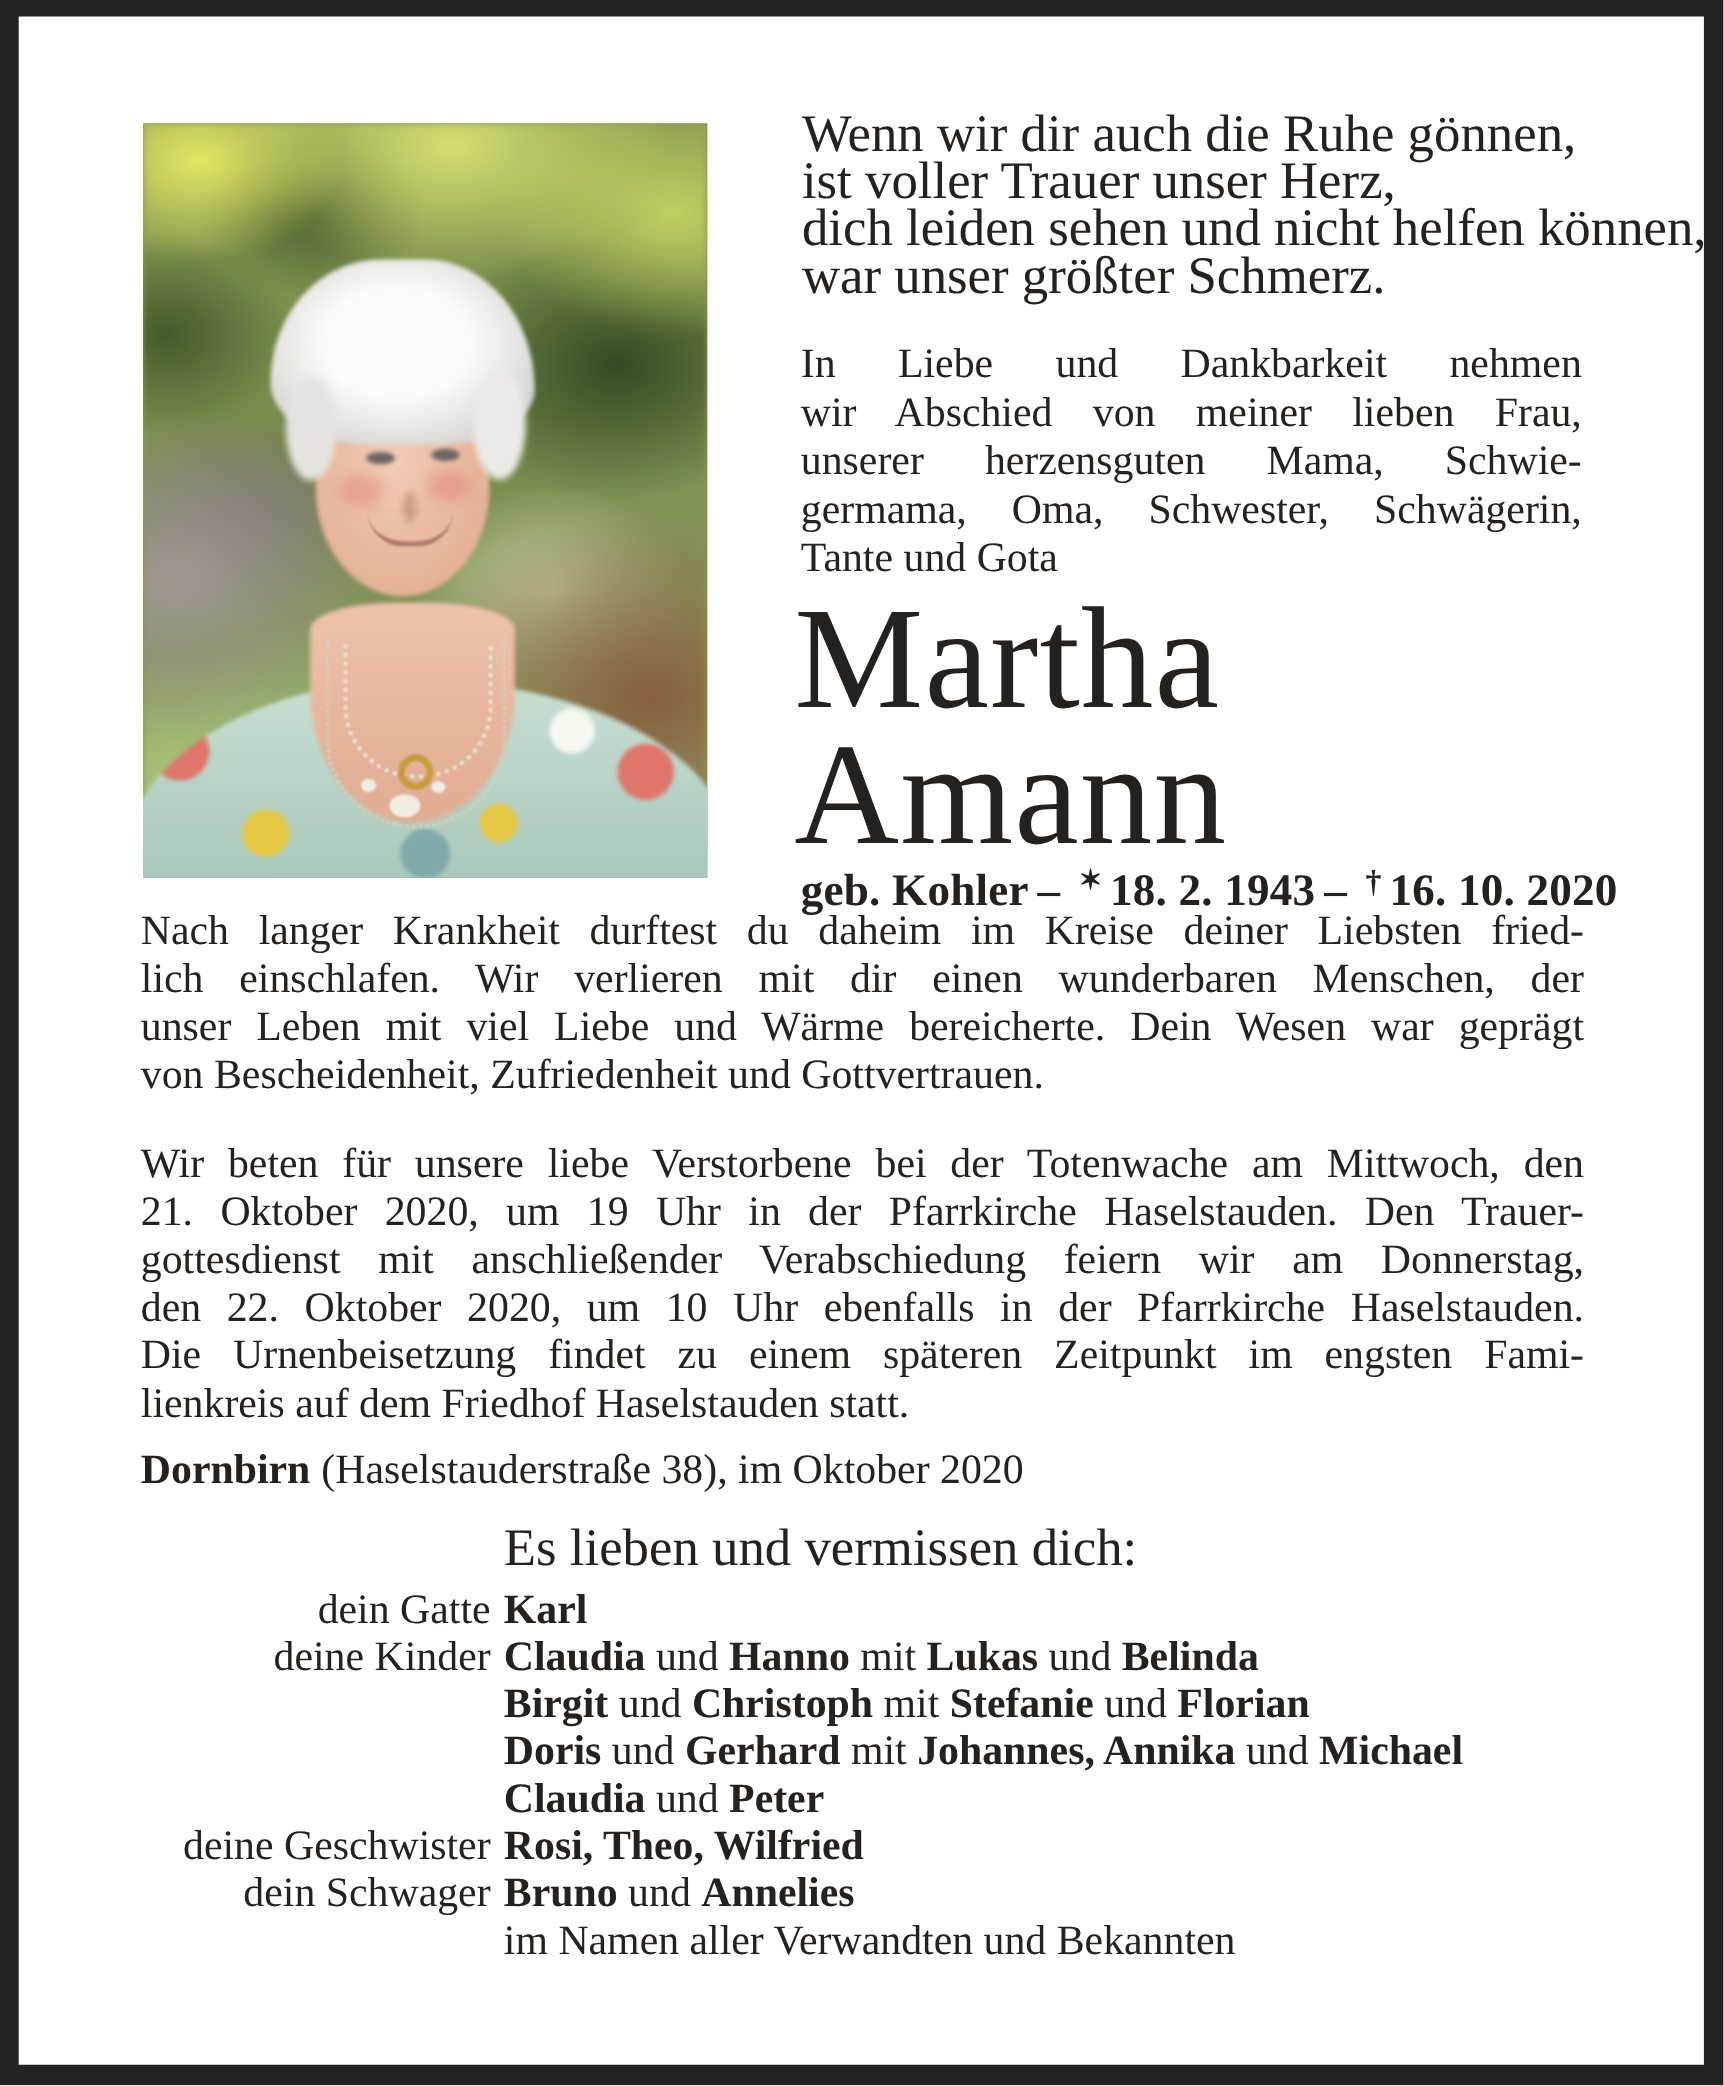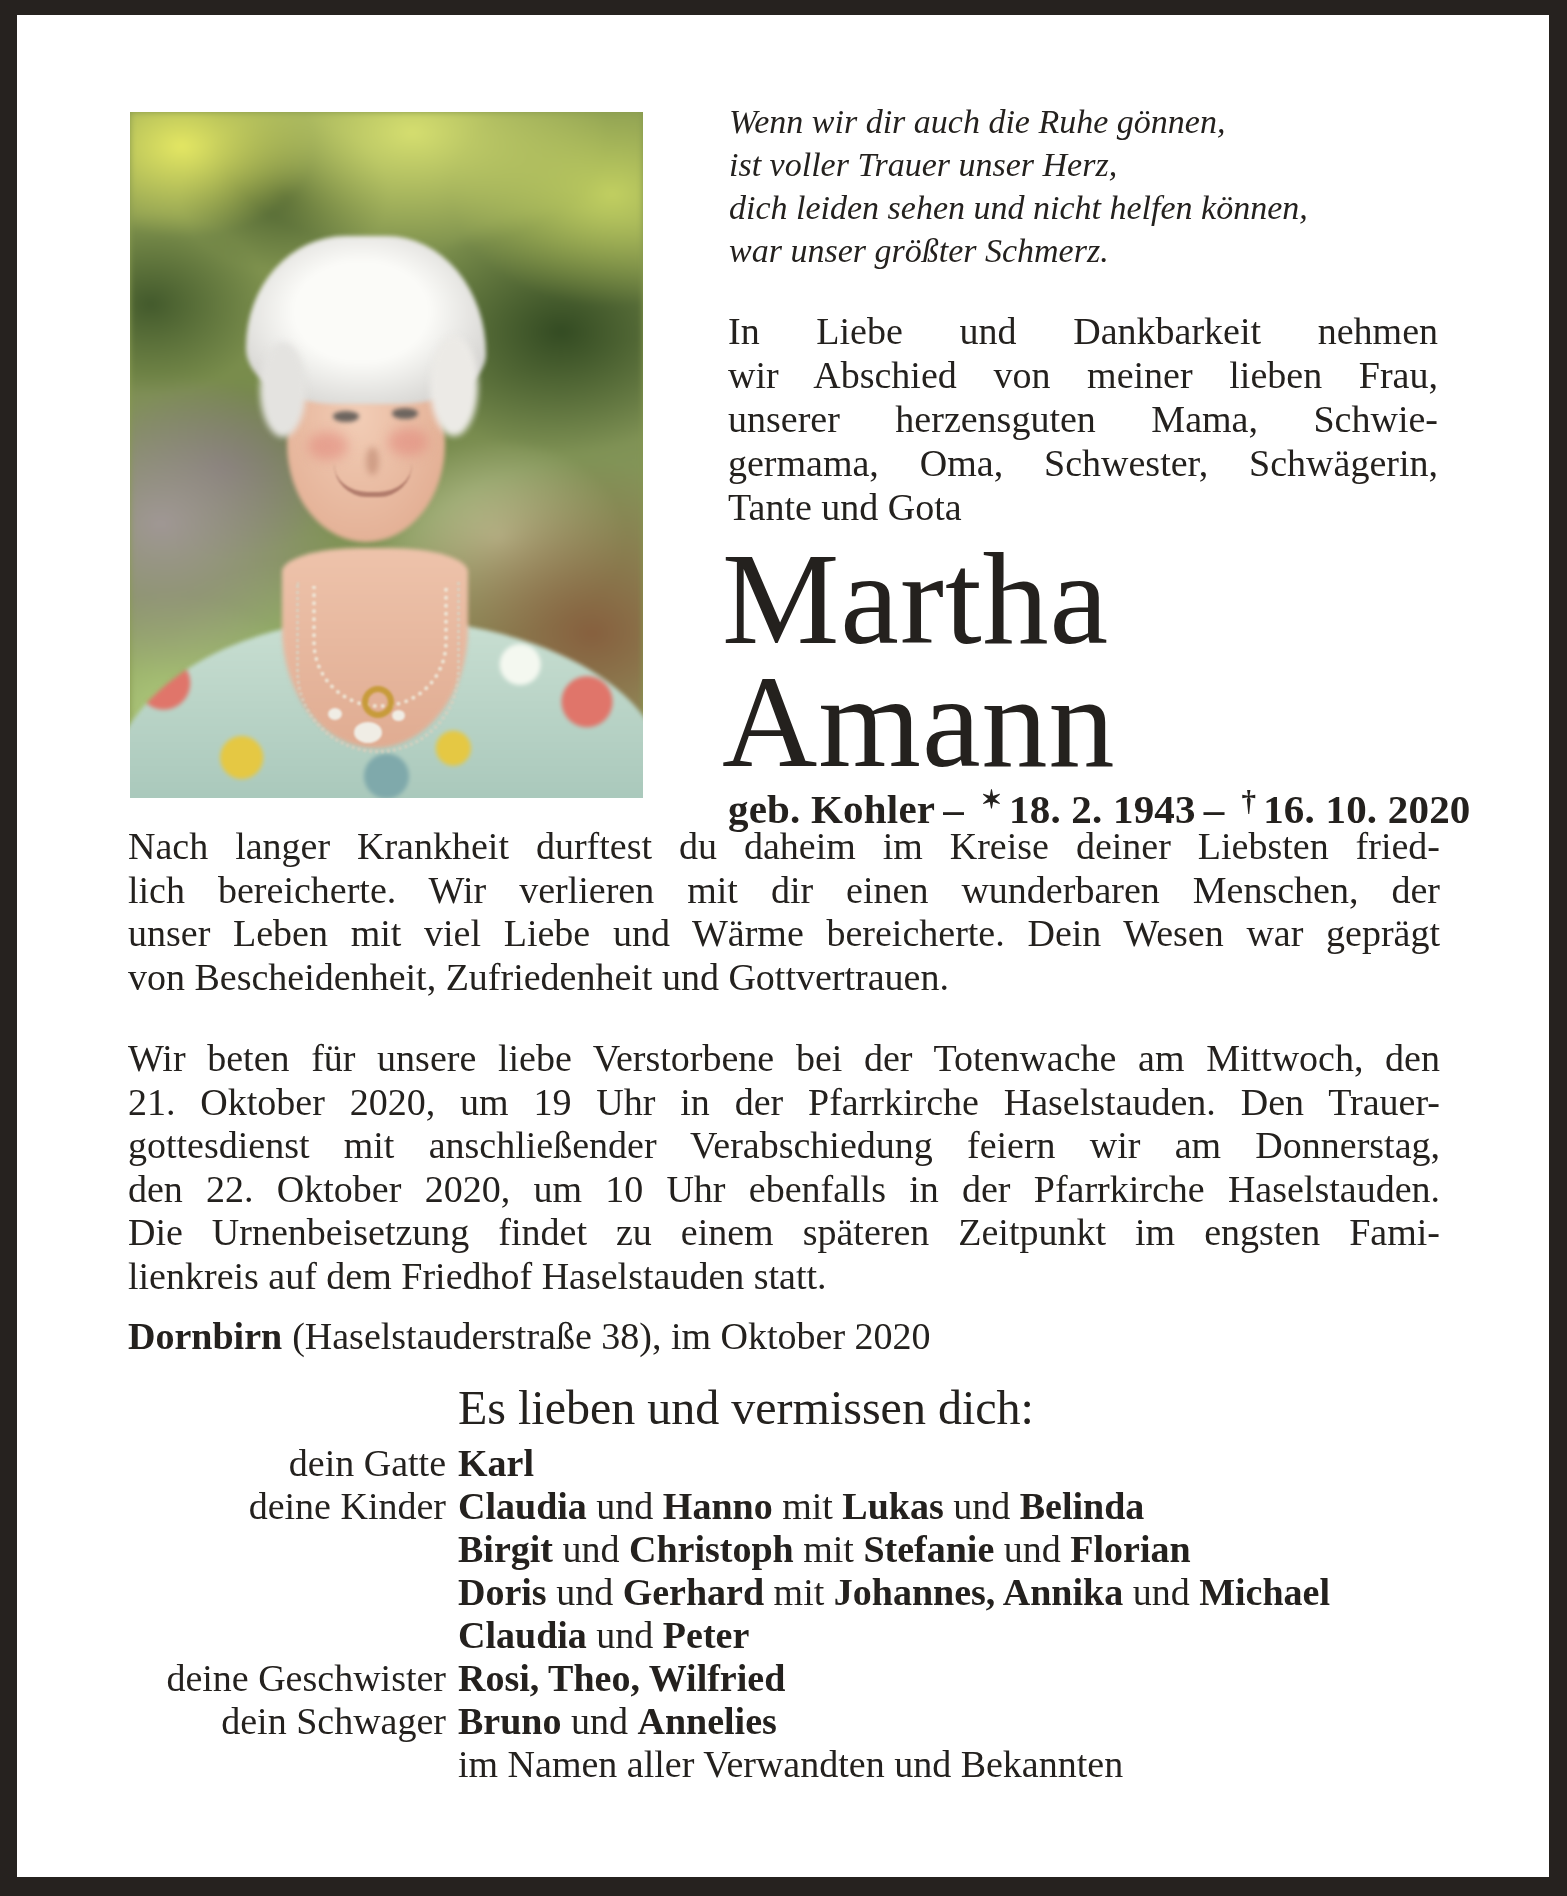--- a/index.html
+++ b/index.html
@@ -68,21 +68,21 @@
   .ph-neck2{left:166px;top:470px;width:158px;height:168px;border:3px dotted #d9d0bf;border-top:none;
     border-radius:0 0 82px 82px;filter:blur(1px);}
   .ph-ring{left:232px;top:574px;width:20px;height:20px;border:6px solid #c79b3b;border-radius:50%;filter:blur(1px);}
   .ph-pearl1{left:224px;top:610px;width:28px;height:21px;background:#f0ede5;border-radius:50%;filter:blur(1px);}
   .ph-pearl2{left:198px;top:596px;width:14px;height:12px;background:#f0ede5;border-radius:50%;filter:blur(1px);}
   .ph-pearl3{left:262px;top:598px;width:13px;height:11px;background:#f0ede5;border-radius:50%;filter:blur(1px);}
   
   .tline{white-space:nowrap;}
   .jpar .tline{white-space:normal;text-align:justify;text-align-last:justify;}
   .jpar .tline:last-child{text-align-last:left;}
-  .poem{position:absolute;left:729px;top:100px;width:714px;font-style:italic;font-size:34px;line-height:43px;}
+  .poem{position:absolute;left:729px;top:100px;width:714px;font-size:48px;line-height:43px;}
   .intro{position:absolute;left:728px;top:309px;width:710px;font-size:38px;line-height:44px;}
   .display-name{position:absolute;left:722px;top:537px;font-size:132px;line-height:123px;letter-spacing:1px;}
   .dates{position:absolute;left:728px;top:785px;font-size:41px;font-weight:bold;white-space:nowrap;letter-spacing:.2px;}
   .dates .star{font-size:25px;vertical-align:15px;margin:0 7px 0 9px;}
   .dates .dagger{font-size:29px;vertical-align:12px;margin:0 7px 0 9px;}
   .dates .dsep{margin:0 8px;}
   .para1{position:absolute;left:128px;top:825px;width:1312px;font-size:38px;line-height:43.5px;}
   .para2{position:absolute;left:128px;top:1037px;width:1312px;font-size:38px;line-height:43.5px;}
   .place{position:absolute;left:128px;top:1314px;font-size:38px;white-space:nowrap;}
   .place .city{font-weight:bold;}
@@ -140,21 +140,21 @@
     <div class="tline">Martha</div>
     <div class="tline">Amann</div>
   </div>
 
   <div class="dates">
     <span>geb. Kohler</span><span class="dsep">–</span><span class="star">✶</span><span>18. 2. 1943</span><span class="dsep">–</span><span class="dagger">†</span><span>16. 10. 2020</span>
   </div>
 
   <div class="para1 jpar">
       <div class="tline">Nach langer Krankheit durftest du daheim im Kreise deiner Liebsten fried-</div>
-      <div class="tline">lich bereicherte. Wir verlieren mit dir einen wunderbaren Menschen, der</div>
+      <div class="tline">lich einschlafen. Wir verlieren mit dir einen wunderbaren Menschen, der</div>
       <div class="tline">unser Leben mit viel Liebe und Wärme bereicherte. Dein Wesen war geprägt</div>
       <div class="tline">von Bescheidenheit, Zufriedenheit und Gottvertrauen.</div>
     </div>
 
   <div class="para2 jpar">
       <div class="tline">Wir beten für unsere liebe Verstorbene bei der Totenwache am Mittwoch, den</div>
       <div class="tline">21. Oktober 2020, um 19 Uhr in der Pfarrkirche Haselstauden. Den Trauer-</div>
       <div class="tline">gottesdienst mit anschließender Verabschiedung feiern wir am Donnerstag,</div>
       <div class="tline">den 22. Oktober 2020, um 10 Uhr ebenfalls in der Pfarrkirche Haselstauden.</div>
       <div class="tline">Die Urnenbeisetzung findet zu einem späteren Zeitpunkt im engsten Fami-</div>

